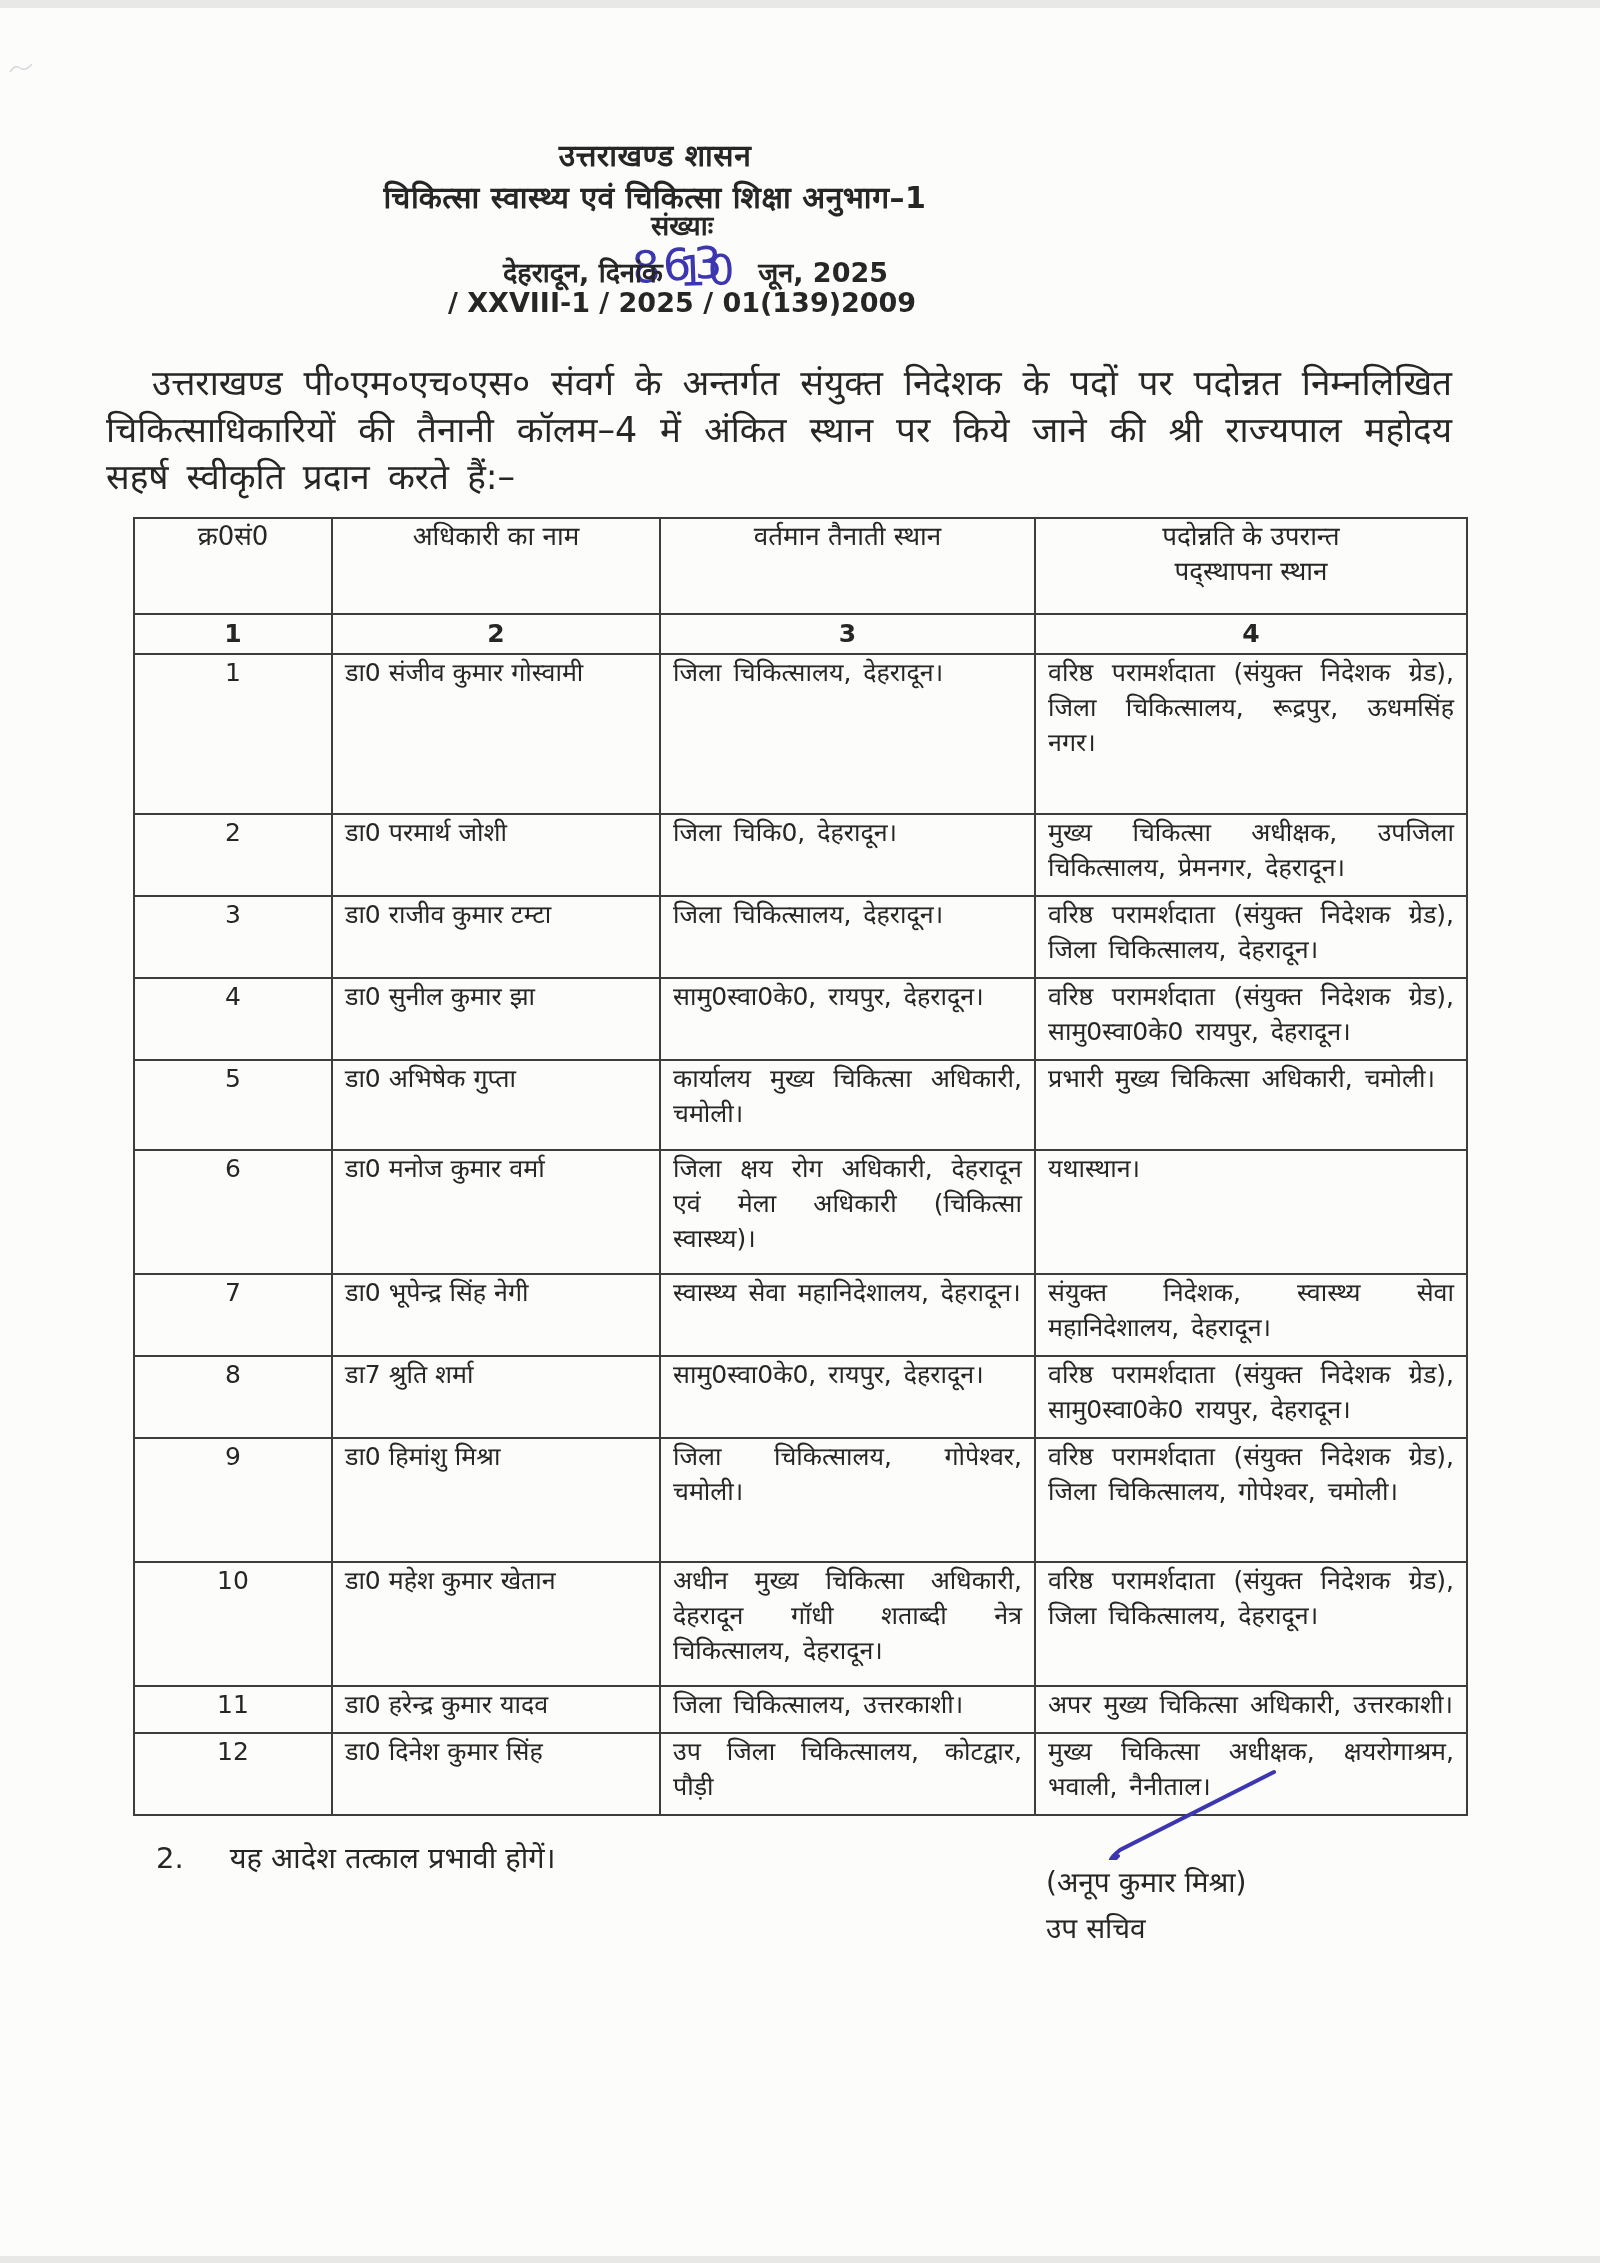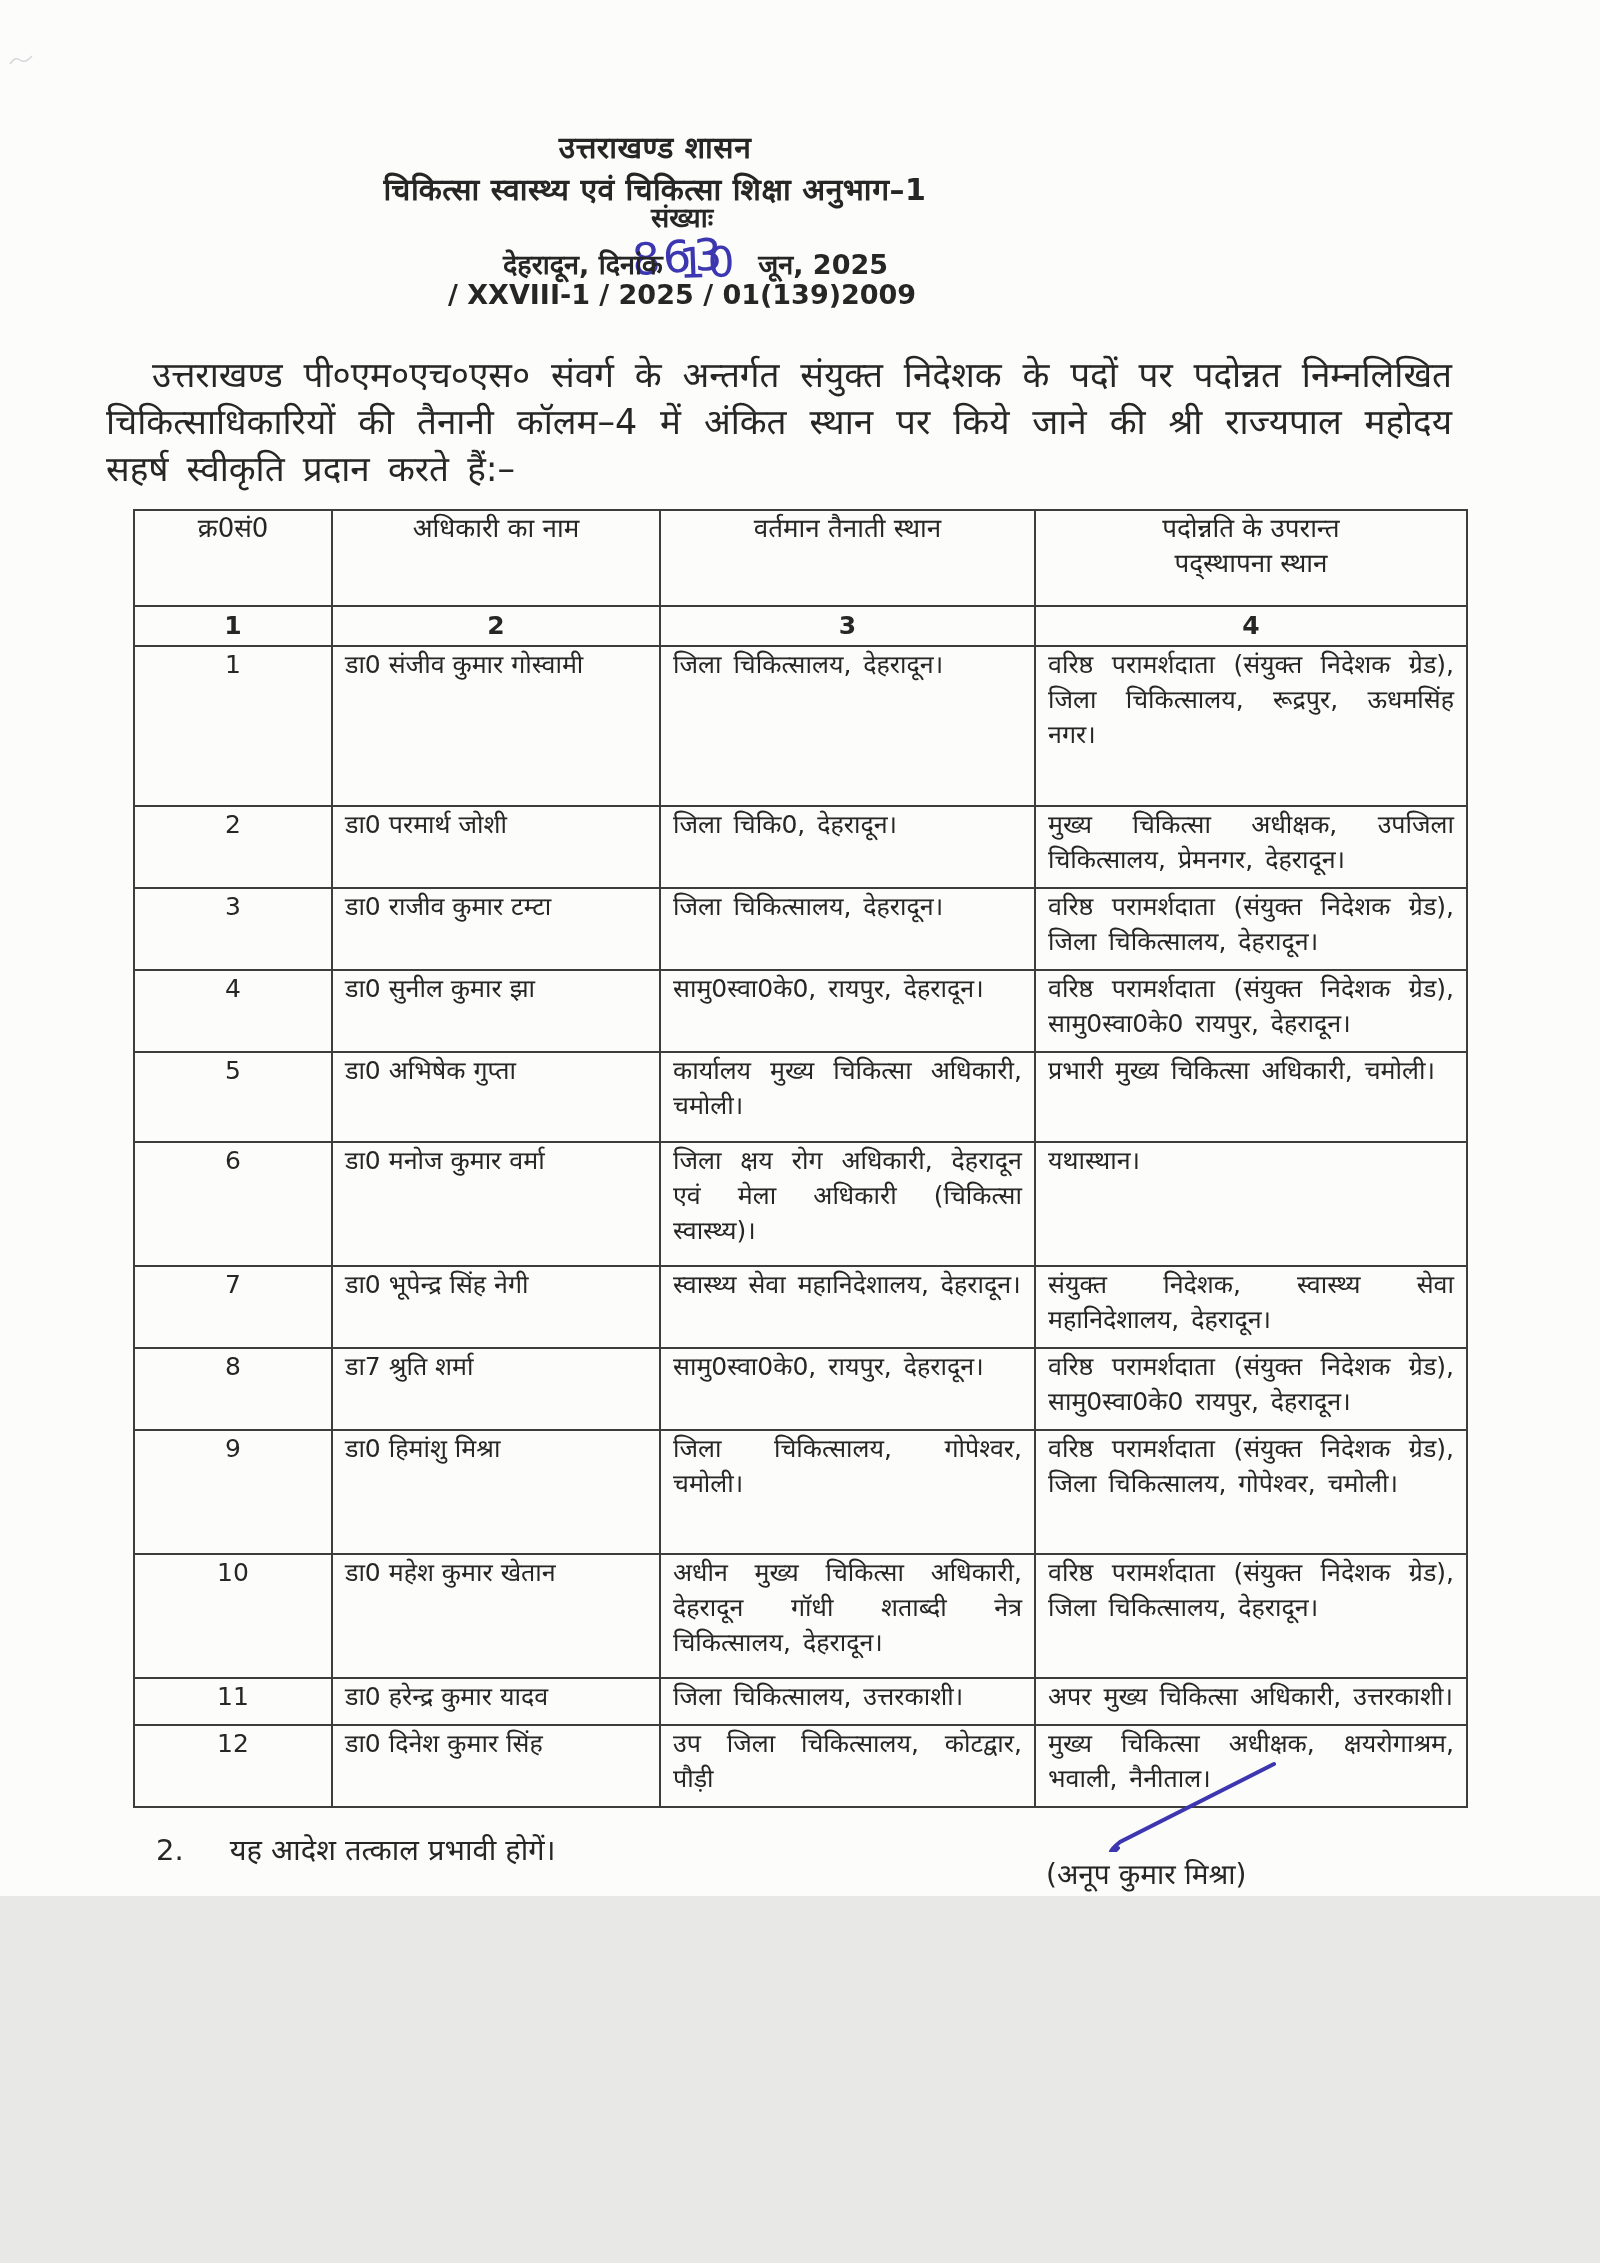--- a/index.html
+++ b/index.html
@@ -1,19 +1,19 @@
 <!DOCTYPE html>
 <html><head>
 <meta charset="utf-8">
 <style>
   html,body{margin:0;padding:0;background:#e8e8e6;}
   .page{
     position:relative;
-    width:1600px;height:1896px;
-    margin:0 auto;
+    width:1600px;height:2248px;
+    margin:8px auto;
     background:#fcfcfa;
     color:#262626;
     font-family:"DejaVu Sans","Liberation Sans",sans-serif;
     overflow:hidden;
   }
   .hdr{position:absolute;left:0;width:1310px;text-align:center;}
   .hdr-line{font-weight:700;font-size:30px;letter-spacing:0.5px;}
   .num-line{position:absolute;left:448px;top:198px;display:flex;align-items:center;font-weight:700;font-size:27px;white-space:nowrap;flex-direction:column;}
   .pen{color:#3c36b0;}
   .hand-num{font-size:44px;font-weight:400;transform:rotate(-4deg);letter-spacing:3px;margin:0 14px 0 6px;line-height:1;}

